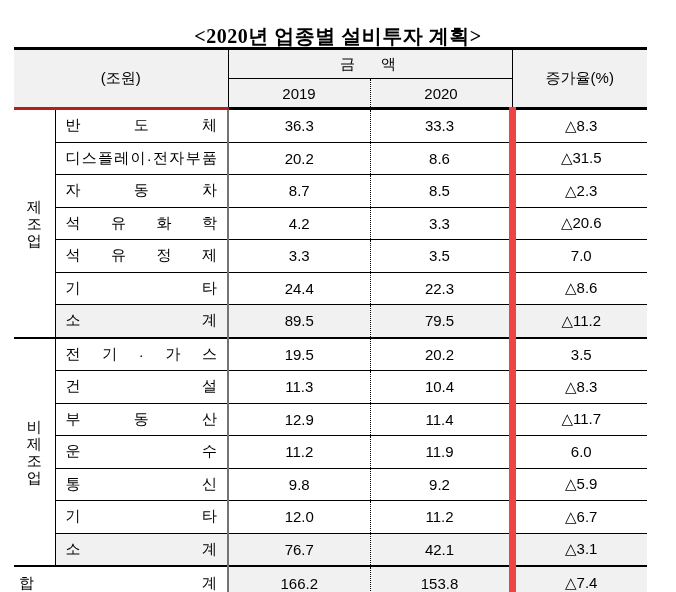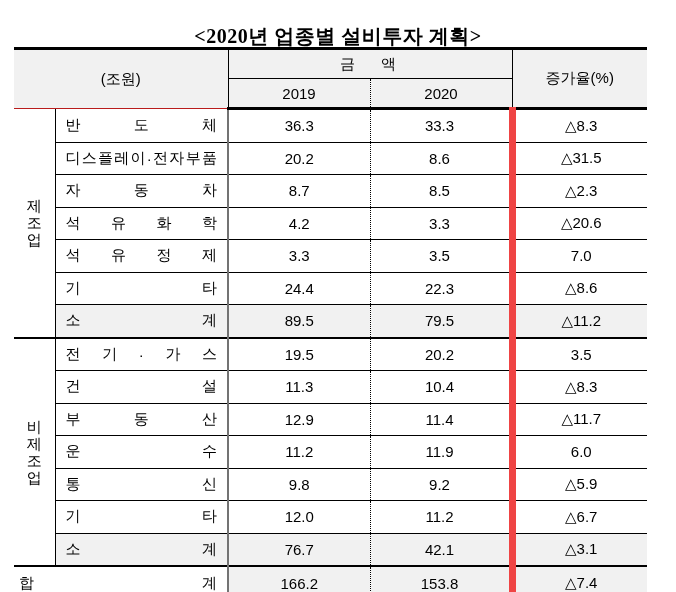--- a/index.html
+++ b/index.html
@@ -38,21 +38,21 @@
   }
   td {
     padding: 0;
     font-size: 15px;
     text-align: center;
     vertical-align: middle;
     overflow: hidden;
   }
   
   thead td { background: #f1f1f1; height: 28px; }
-  .h-unit   { border-right: 1px solid #000; border-bottom: 1px solid #b91c1c; }
+  .h-unit   { border-right: 1px solid #000; border-bottom: 3px solid #b91c1c; }
   .h-amount { border-bottom: 1px solid #000; word-spacing: 14px; letter-spacing: 4px; }
   .h-growth { border-left: 1px solid #000; border-bottom: 3px solid #000; margin-left: 48px; }
   .h-y2019  { border-bottom: 3px solid #000; }
   .h-y2020  { border-left: 1px dotted #000; border-bottom: 3px solid #000; }
   
   tbody td { height: 31.5px; }
   .group-cell { border-right: 1px solid #000; line-height: 17px; background: #fff; }
   .label-cell { border-bottom: 1px solid #000; }
   .label-inner {
     display: flex;

